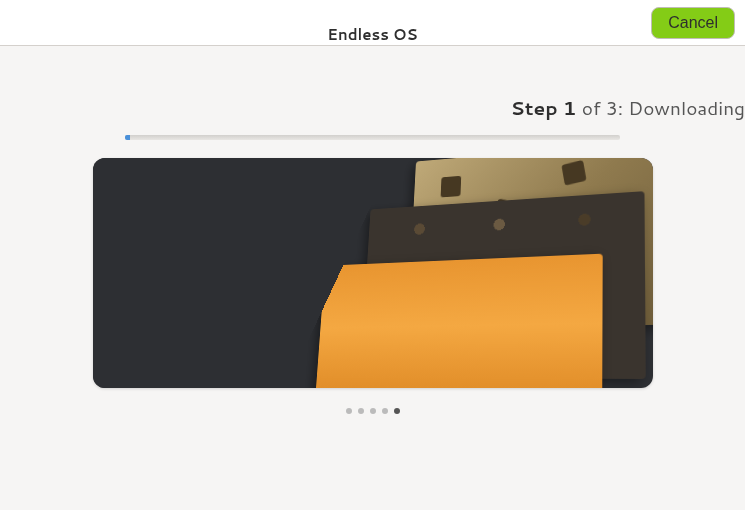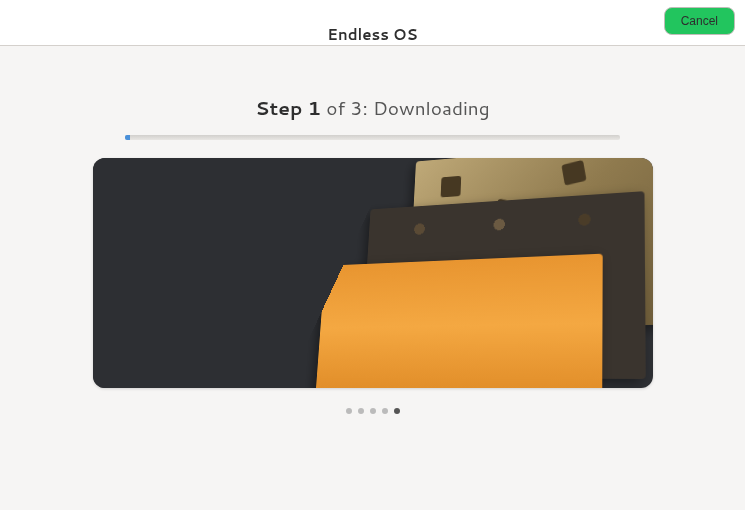--- a/index.html
+++ b/index.html
@@ -25,31 +25,31 @@
     }
     .header-title {
       font-weight: bold;
       font-size: 15px;
       color: #2e2e2e;
     }
     .cancel-button {
       position: absolute;
       right: 10px;
       top: 7px;
-      background: #22c55e;
+      background: #84cc16;
       border: 1px solid #c0bcb8;
       border-radius: 8px;
       padding: 6px 16px;
-      font-size: 12px;
+      font-size: 16px;
       color: #2e2e2e;
       cursor: pointer;
     }
     .content {
       padding: 48px 0 0 0;
-      text-align: center;
+      text-align: right;
     }
     .step-title {
       font-size: 19px;
       color: #555;
       margin-bottom: 14px;
     }
     .step-title .bold {
       font-weight: bold;
       color: #2e2e2e;
     }

